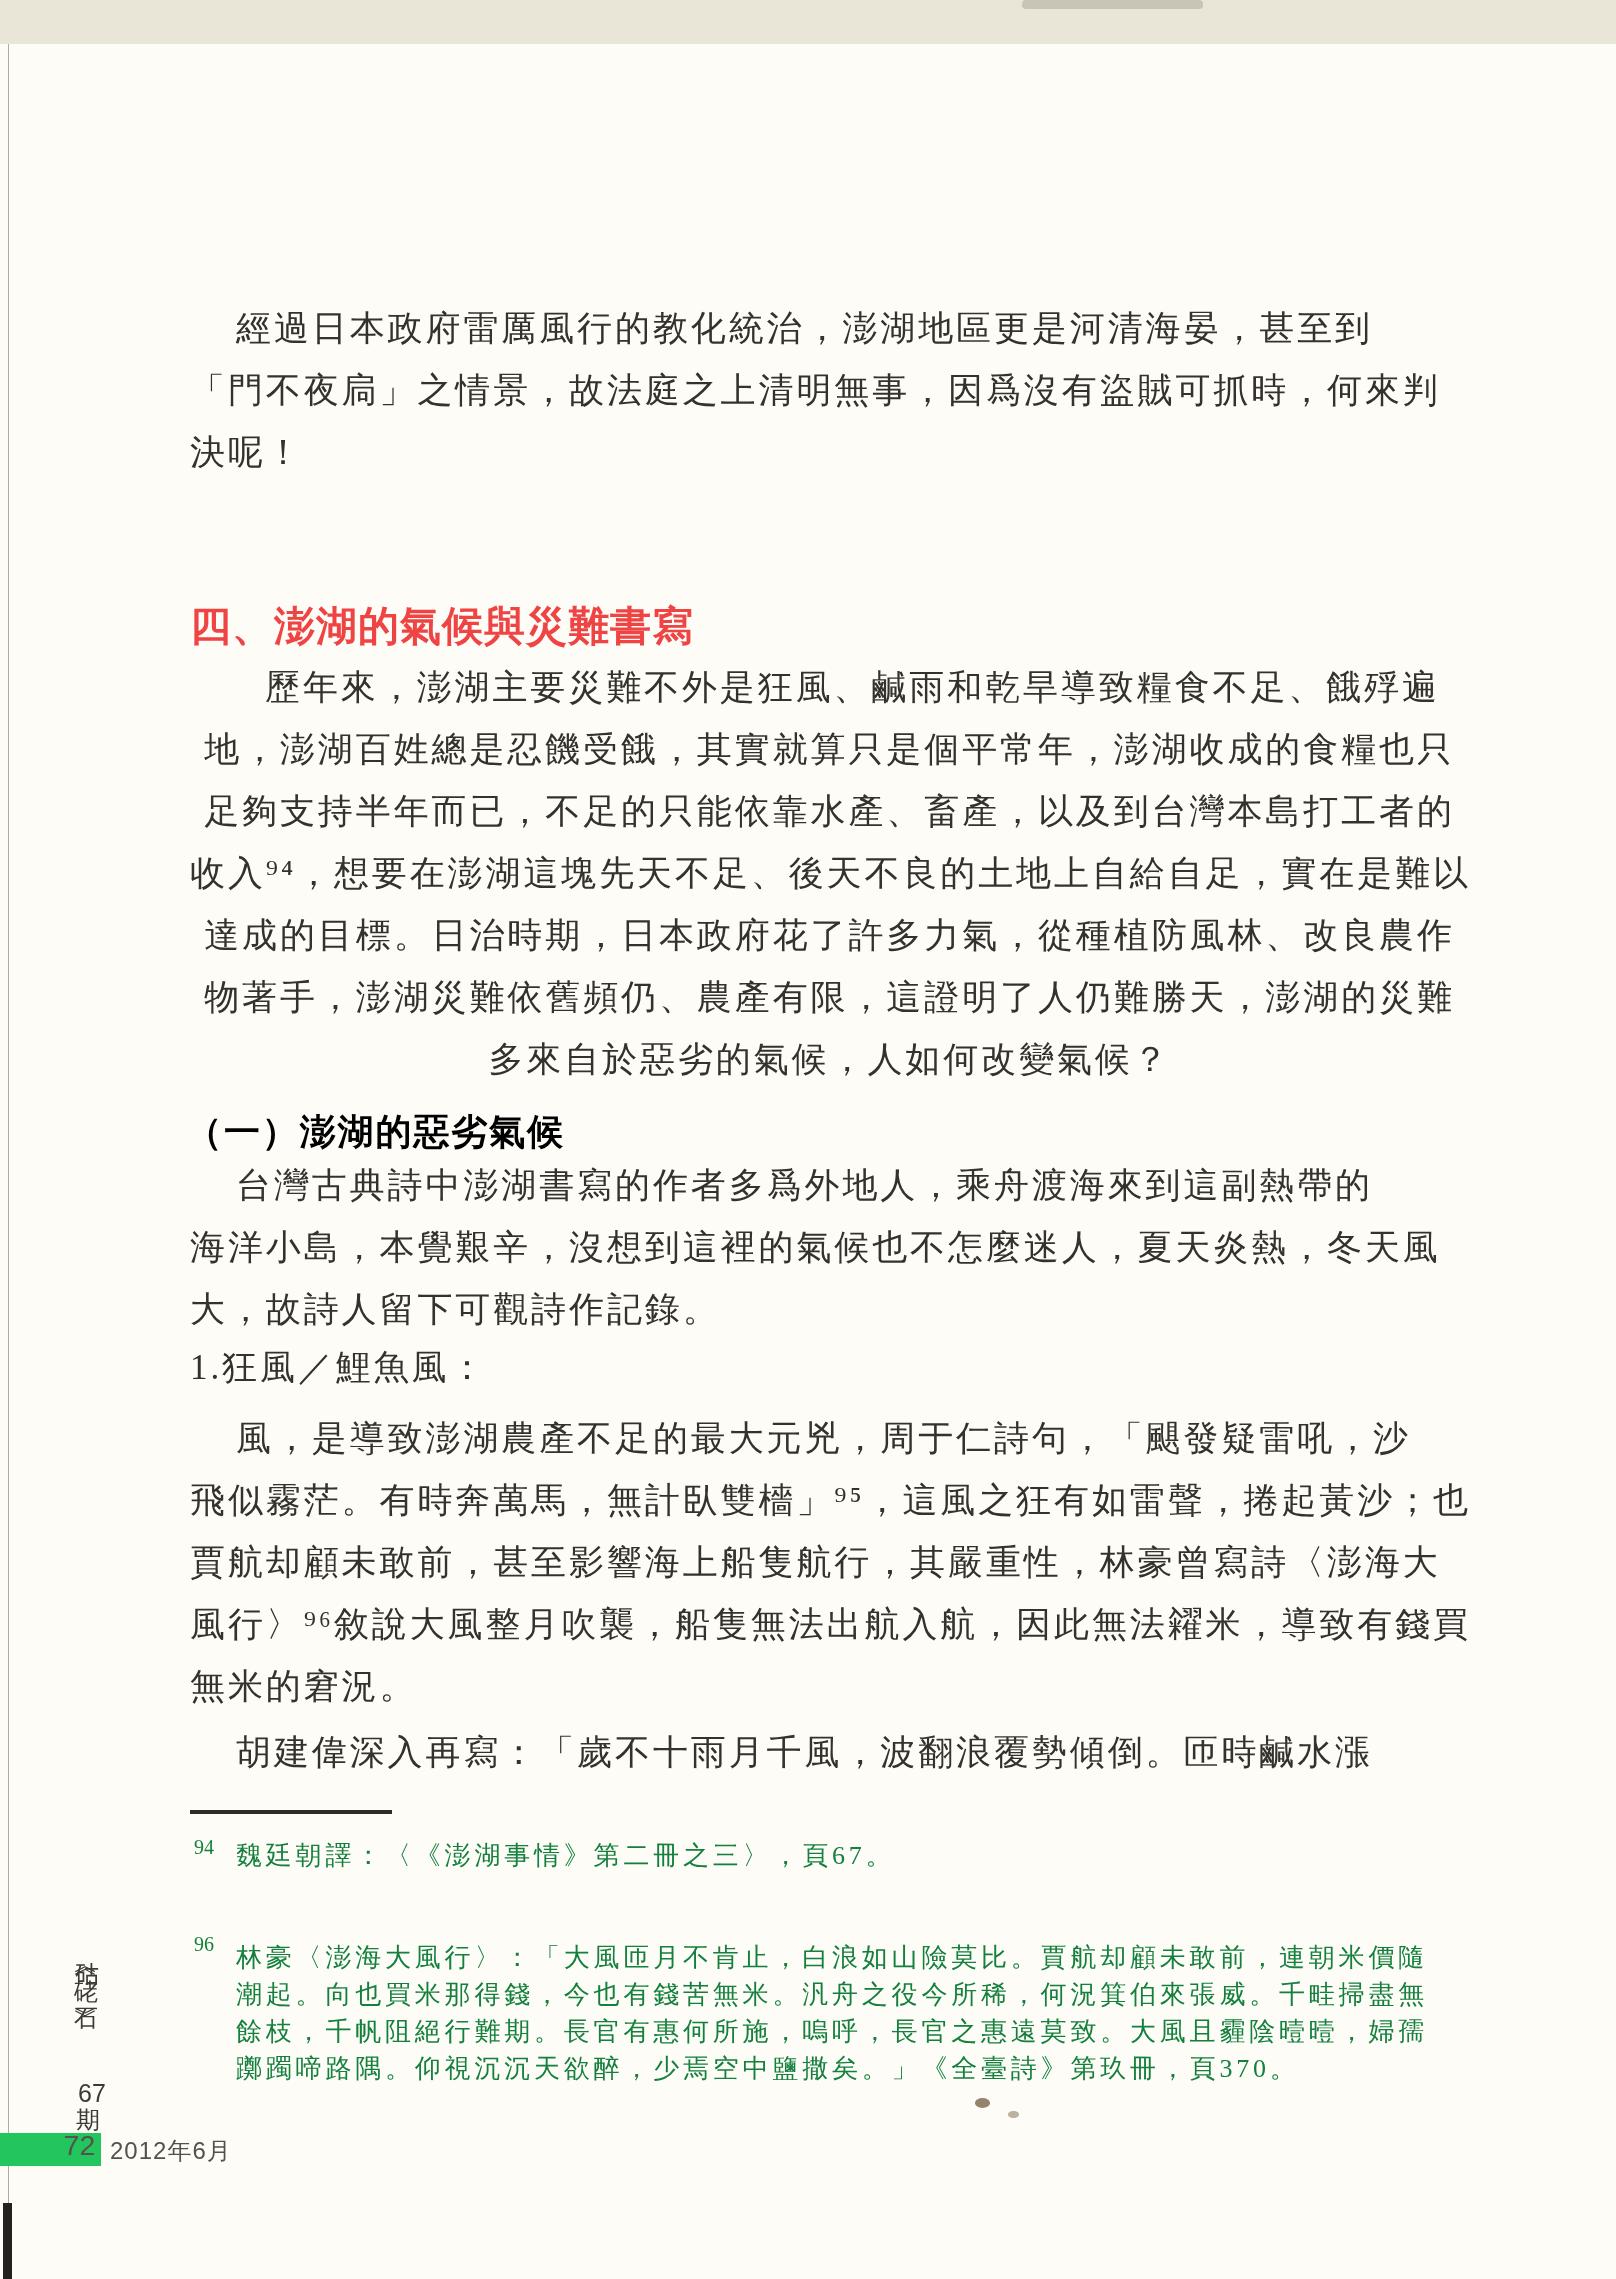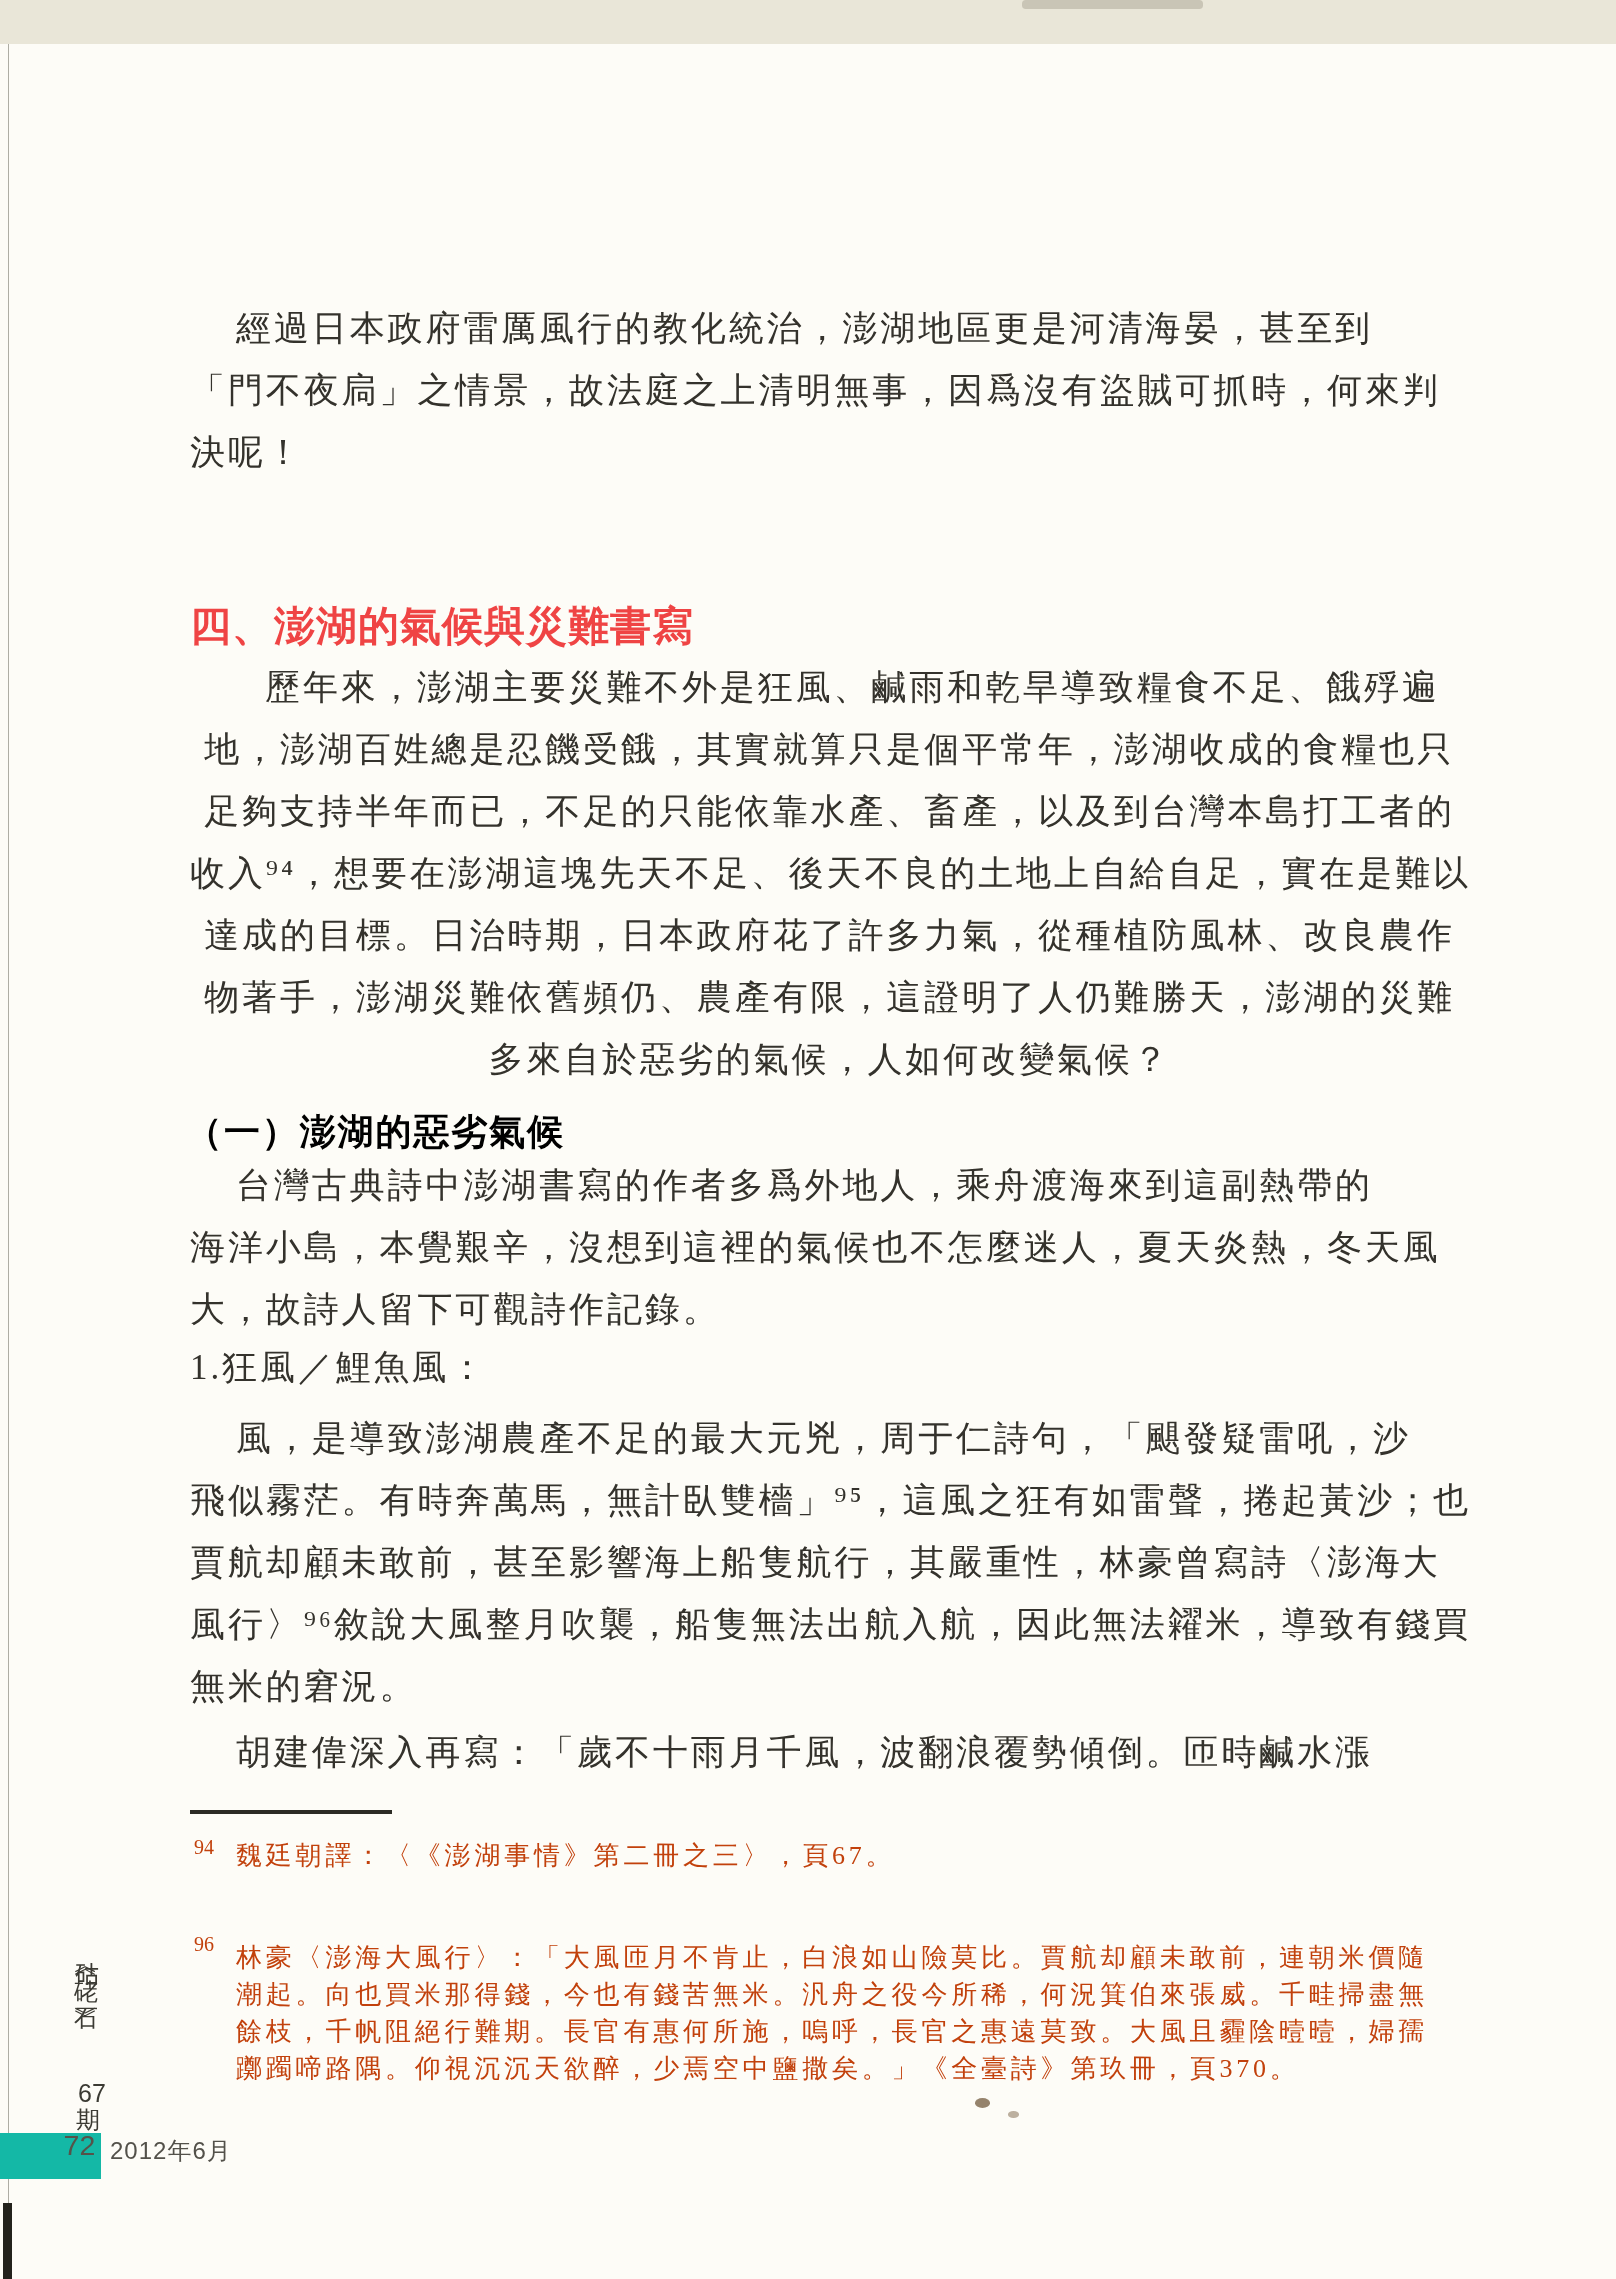--- a/index.html
+++ b/index.html
@@ -33,38 +33,38 @@
   }
   .subheading{
     position:absolute;left:186px;top:1109px;margin:0;
     font-family:"Liberation Sans","DejaVu Sans",sans-serif;
     font-weight:bold;font-size:36px;line-height:46px;
     color:#000000;letter-spacing:1.9px;white-space:nowrap;
   }
   .list-label{position:absolute;left:190px;top:1344px;font-size:35px;letter-spacing:2.9px;white-space:nowrap;}
 
   .fn-sep{position:absolute;left:190px;top:1810px;width:202px;height:3.8px;background:#2c2b25;}
-  .footnote{position:absolute;left:194px;font-size:26px;letter-spacing:3.8px;color:#c2410c;white-space:nowrap;}
+  .footnote{position:absolute;left:194px;font-size:26px;letter-spacing:3.8px;color:#15803d;white-space:nowrap;}
   .fn94{top:1836px;}
   .fn95{top:1887px;}
   .fn96{top:1939px;display:flex;}
   .fn-num{display:inline-block;width:42px;font-size:20px;letter-spacing:0;vertical-align:9.5px;}
   .fn96 .fn-num{flex:none;position:relative;top:-5.7px;}
   .fn-lines{line-height:37px;}
   .fn-lines .fn-line{white-space:nowrap;}
 
   .journal-title{
     position:absolute;left:70px;top:1959px;height:133px;
     writing-mode:vertical-rl;text-orientation:mixed;
     font-size:24px;letter-spacing:1.9px;color:#3b3a33;
   }
   .issue-num{position:absolute;left:78px;top:2079px;font-size:25px;color:#3b3a33;
     font-family:"Liberation Sans","DejaVu Sans",sans-serif;}
   .issue-unit{position:absolute;left:76px;top:2104px;font-size:24px;color:#3b3a33;}
-  .page-strip{position:absolute;left:0;top:2133px;width:101px;height:46px;background:#14b8a6;}
+  .page-strip{position:absolute;left:0;top:2133px;width:101px;height:33px;background:#22c55e;}
   .page-num{position:absolute;right:5.7px;top:-3.8px;font-size:28.5px;color:#55534a;
     font-family:"Liberation Sans","DejaVu Sans",sans-serif;}
   .date{position:absolute;left:110px;top:2135px;font-size:24px;color:#53514a;letter-spacing:1px;
     font-family:"Liberation Sans","DejaVu Sans",sans-serif;}
 </style>
 </head>
 <body>
 
 <div class="page">
 

